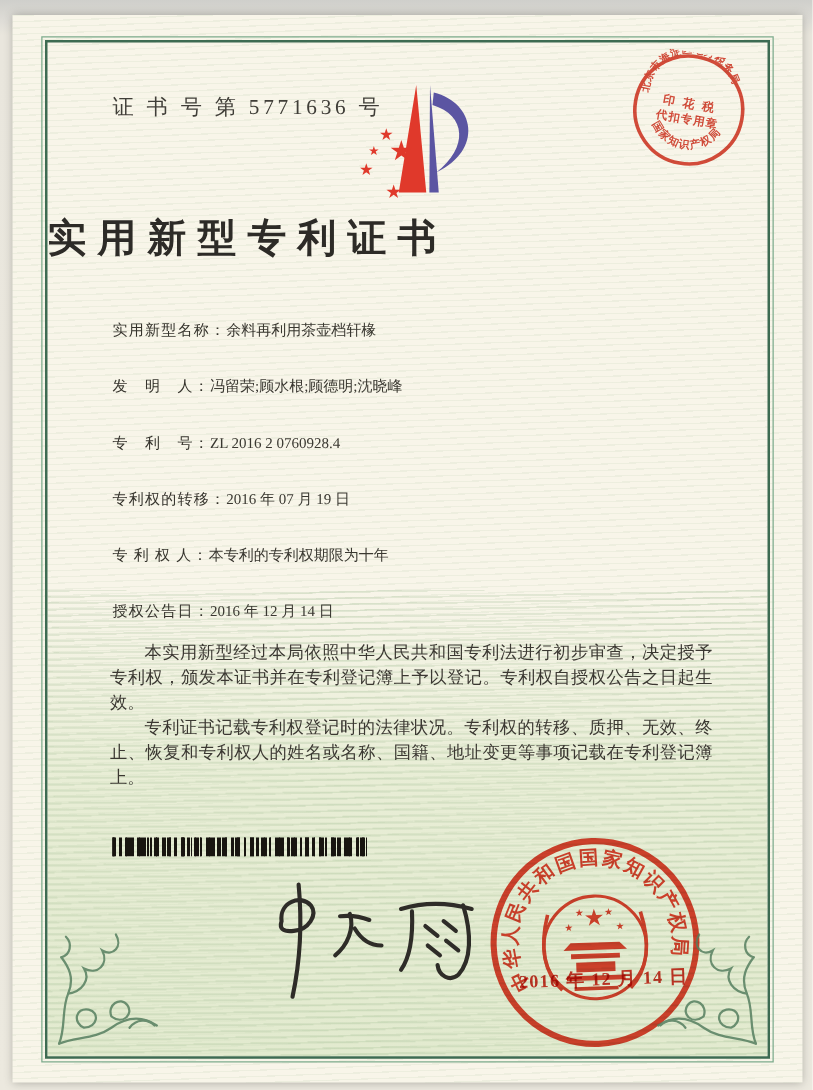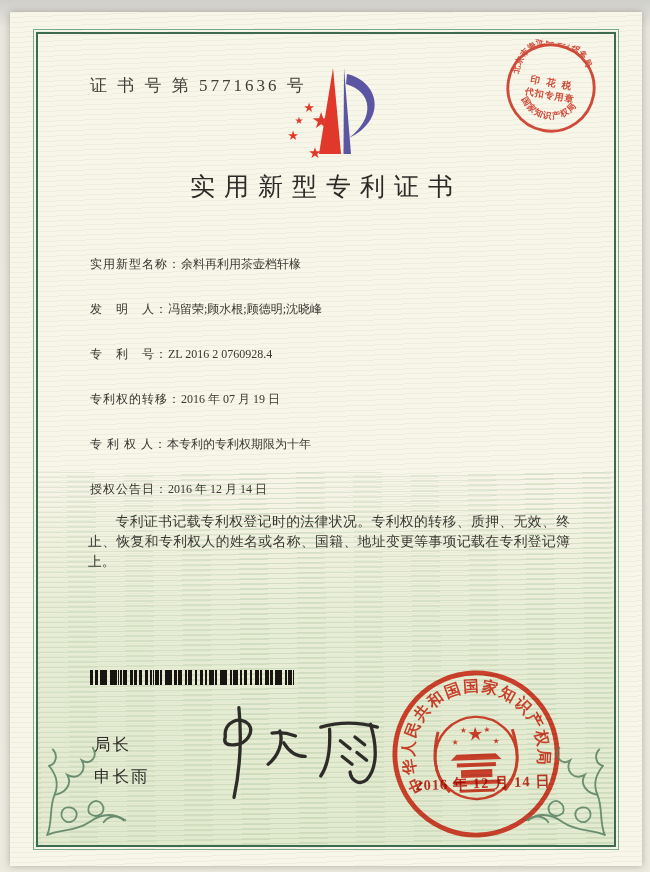--- a/index.html
+++ b/index.html
@@ -35,22 +35,22 @@
   .cert-no{
     position:absolute;left:52px;top:40px;
     font-size:17px;letter-spacing:3px;color:#403e38;
   }
   .logo{position:absolute;left:239px;top:28px;width:118px;height:104px;}
   .top-seal{
     position:absolute;left:467px;top:8px;width:92px;height:92px;
     transform:rotate(10deg);opacity:0.93;mix-blend-mode:multiply;
   }
   .title{
-    position:absolute;left:0;right:0;top:136px;text-align:center;
-    font-size:25px;font-weight:normal;letter-spacing:9px;color:#2d2b27;
+    position:absolute;left:0;right:0;top:136px;text-align:left;
+    font-size:31px;font-weight:bold;letter-spacing:9px;color:#2d2b27;
   }
   .fields{position:absolute;left:52px;top:222px;right:46px;}
   .field-row{height:22px;margin-bottom:23px;font-size:12px;white-space:nowrap;}
   .field-label{letter-spacing:1px;color:#35332c;}
   .field-value{color:#3a3831;}
   .paragraphs{
     position:absolute;left:50px;top:478px;right:44px;
     font-size:13.8px;line-height:20px;text-align:justify;color:#3b3832;
   }
   .paragraphs p{margin:0;text-indent:2em;}
@@ -137,29 +137,26 @@
         </div>
         <div class="field-row">
           <span class="field-label">专 利 权 人：</span><span class="field-value">本专利的专利权期限为十年</span>
         </div>
         <div class="field-row">
           <span class="field-label">授权公告日：</span><span class="field-value">2016 年 12 月 14 日</span>
         </div>
       </div>
 
       <div class="paragraphs">
+        <p>本实用新型经过本局依照中华人民共和国专利法进行初步审查，决定授予专利权，颁发本证书并在专利登记簿上予以登记。专利权自授权公告之日起生效。</p>
         <p>专利证书记载专利权登记时的法律状况。专利权的转移、质押、无效、终止、恢复和专利权人的姓名或名称、国籍、地址变更等事项记载在专利登记簿上。</p>
       </div>
 
       <div class="barcode"></div>
 
-      <div class="director">
-        <div>局长</div>
-        <div>申长雨</div>
-      </div>
 
       <svg class="signature" viewBox="0 0 200 110">
         <g fill="none" stroke="#2e2c28" stroke-width="3.4" stroke-linecap="round">
           <path d="M30,38 C28,22 46,16 54,25 C60,33 52,45 40,46 C31,47 28,44 30,38 Z"></path>
           <path d="M44,8 C47,40 45,72 39,100"></path>
           <path d="M86,32 C90,44 84,58 74,66"></path>
           <path d="M78,34 C86,33 94,34 102,37"></path>
           <path d="M90,44 C96,54 104,58 112,58"></path>
           <path d="M128,28 C148,22 168,23 186,28"></path>
           <path d="M137,30 C138,52 135,68 128,78"></path>

